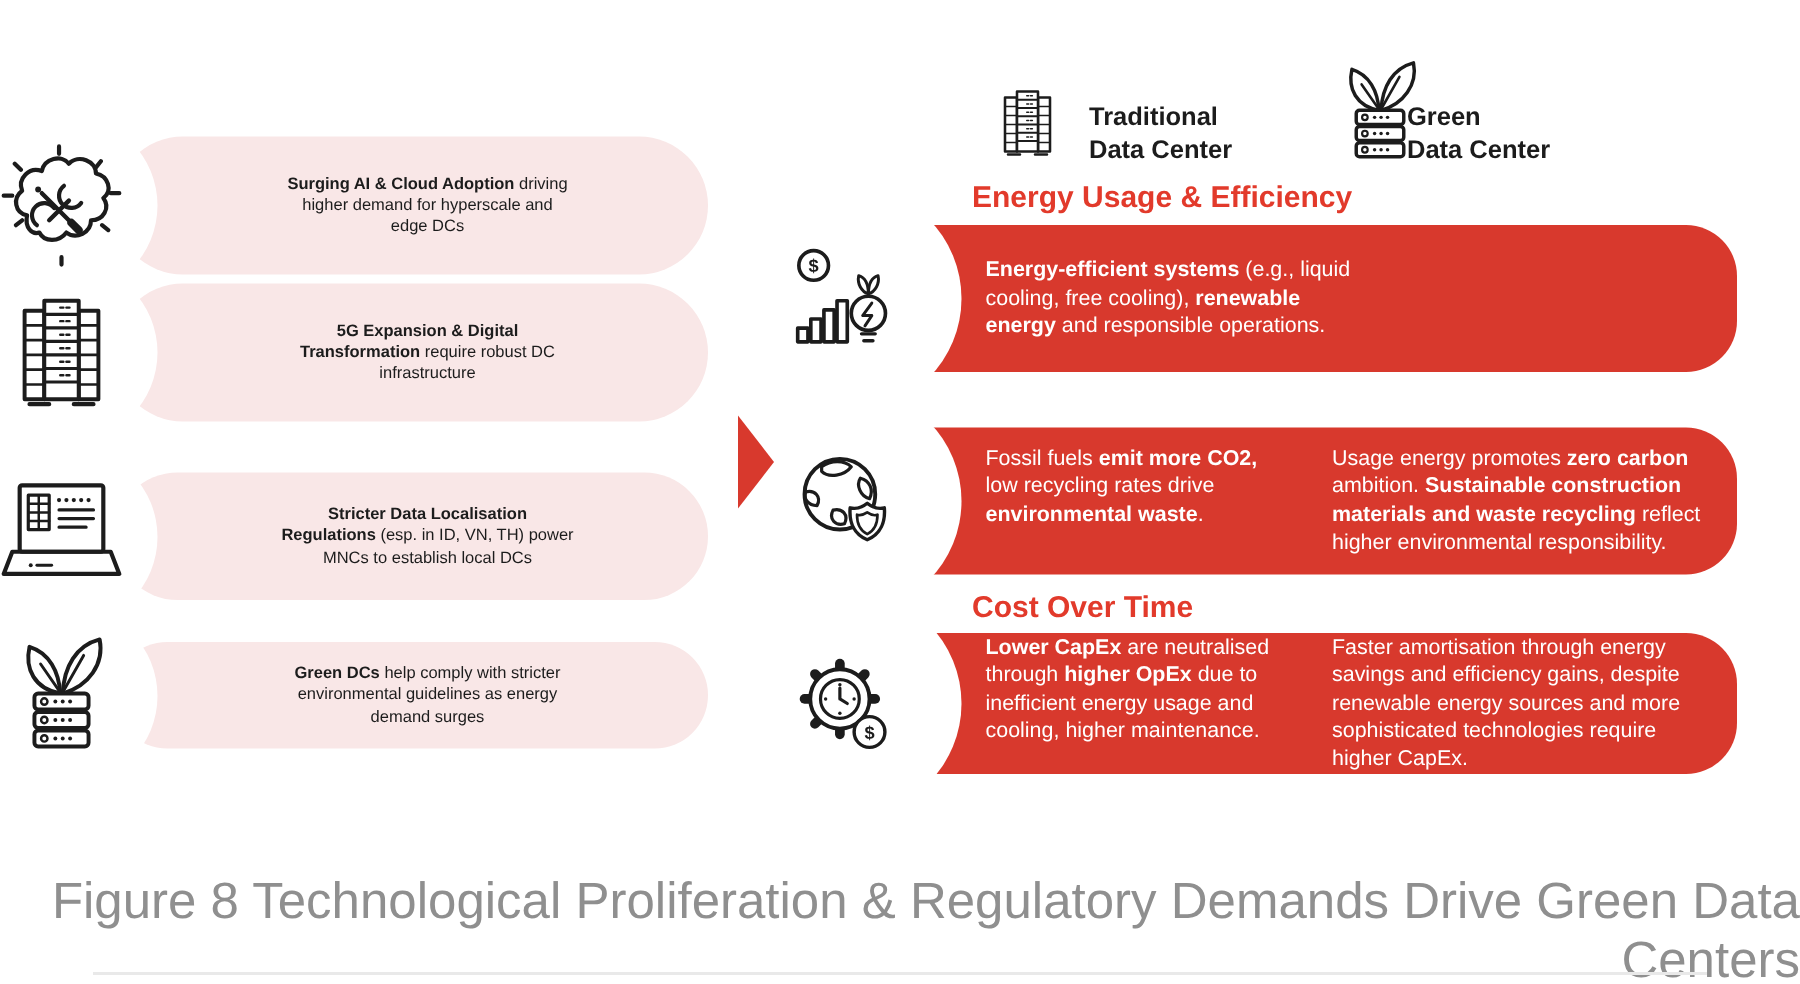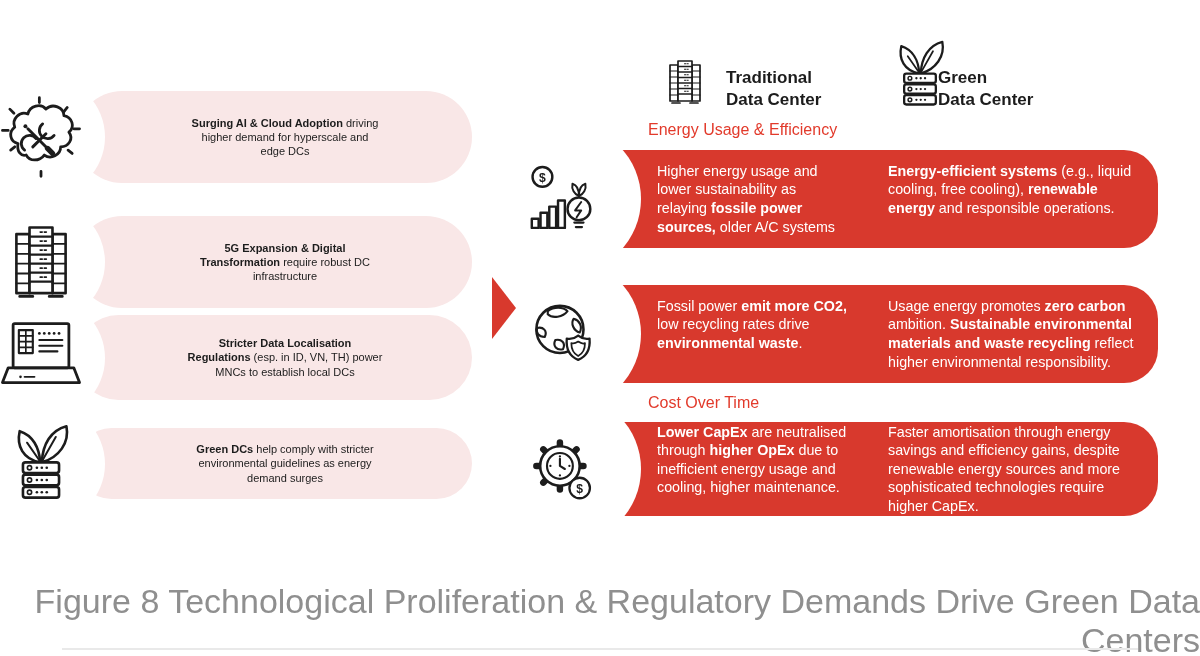--- a/index.html
+++ b/index.html
@@ -26,21 +26,21 @@
   .arrow{position:absolute;left:492px;top:277px;width:0;height:0;z-index:4;
          border-top:31px solid transparent;border-bottom:31px solid transparent;
          border-left:24px solid var(--accent);}
 
   
   .legend-icon{position:absolute;color:var(--ink)}
   .legend-label{position:absolute;font-size:17px;font-weight:700;color:var(--ink);
                 line-height:1.3;white-space:pre-line;}
 
   
-  .sec-h{position:absolute;left:648px;font-size:16px;font-weight:400;color:var(--heading_red);}
+  .sec-h{position:absolute;left:648px;font-size:20px;font-weight:700;color:var(--heading_red);}
   .bar{position:absolute;left:612px;width:546px;background:var(--accent);
        border-radius:5px 34px 34px 5px;display:flex;align-items:center;}
   .bar .barcut{position:absolute;left:-121px;top:50%;transform:translateY(-50%);
                width:150px;height:150px;border-radius:50%;background:var(--white);z-index:1;}
   .bar .baricon{position:absolute;left:-84px;top:50%;transform:translateY(-50%);
                 width:76px;height:76px;z-index:2;color:var(--ink);}
   .cols{position:relative;z-index:2;display:flex;width:100%;padding:10px 14px 10px 45px;gap:15px;}
   .col{color:#fff;font-size:14.3px;line-height:1.3;white-space:pre-line;}
   .col.trad{width:216px;flex:none}
   .col.green{flex:1}
@@ -69,21 +69,21 @@
         <path d="M34 40 L58 64" stroke-width="3.6"></path>
         <circle cx="31" cy="37" r="2.4" fill="currentColor" stroke="none"></circle>
         <path d="M58 64 L64 70" stroke-width="6.5"></path>
       </svg>
     </div>
     <div class="btext"><span class="seg-b">Surging AI &amp; Cloud Adoption</span><span class="seg"> driving
 higher demand for hyperscale and
 edge DCs</span></div>
   </div>
 
-  <div class="bubble" style="top:216px;height:92px">
+  <div class="bubble" style="top:189px;height:92px">
     <div class="cut"></div>
     <div class="bicon">
       <svg viewBox="0 0 100 100" fill="none" stroke="currentColor" stroke-width="3.2" stroke-linecap="round" stroke-linejoin="round">
         <rect x="20" y="16" width="16" height="72"></rect>
         <rect x="64" y="16" width="16" height="72"></rect>
         <rect x="36" y="8" width="28" height="80" fill="#fff"></rect>
         <path d="M36 19 H64 M36 30 H64 M36 41 H64 M36 52 H64 M36 63 H64 M36 74 H64" stroke-width="2.6"></path>
         <path d="M20 28 H36 M20 40 H36 M20 52 H36 M20 64 H36 M20 76 H36 M64 28 H80 M64 40 H80 M64 52 H80 M64 64 H80 M64 76 H80" stroke-width="2.2"></path>
         <path d="M49 13.5 H58 M49 24.5 H58 M49 35.5 H58 M49 46.5 H58 M49 57.5 H58 M49 68.5 H58" stroke-width="2" stroke-dasharray="2.5 2.5"></path>
         <path d="M24 92 H40 M60 92 H76" stroke-width="3.4"></path>
@@ -203,49 +203,45 @@
         <rect x="28" y="60" width="9" height="28"></rect>
         <rect x="39.5" y="52" width="9" height="36"></rect>
         <path d="M67 46 C61 44 57 37 58.5 30 C65 32 67 39 67 46 Z" stroke-width="2.6"></path>
         <path d="M67 46 C73 44 77 37 75.5 30 C69 32 67 39 67 46 Z" stroke-width="2.6"></path>
         <circle cx="67" cy="63" r="15"></circle>
         <path d="M70 54 L62 65 L70 65 L64 74" stroke-width="2.6"></path>
         <path d="M61 81 H73 M63 87 H71" stroke-width="3"></path>
       </svg>
     </div>
     <div class="cols">
-      <div class="col trad"><span class="seg">Higher energy usage and
-lower sustainability as
-relaying </span><span class="seg-b">fossile power
-sources,</span><span class="seg"> older A/C systems</span></div>
       <div class="col green"><span class="seg-b">Energy-efficient systems</span><span class="seg"> (e.g., liquid
 cooling, free cooling), </span><span class="seg-b">renewable
 energy</span><span class="seg"> and responsible operations.</span></div>
     </div>
   </div>
 
   <div class="bar" style="top:285px;height:98px">
     <div class="barcut"></div>
     <div class="baricon">
       <svg viewBox="0 0 100 100" fill="none" stroke="currentColor" stroke-width="3.4" stroke-linecap="round" stroke-linejoin="round">
         <circle cx="42" cy="44" r="31"></circle>
         <path d="M26 20 C34 14 46 14 52 20 C46 28 32 30 26 24 Z" stroke-width="2.8"></path>
         <path d="M60 30 C68 32 72 40 68 48 C60 46 56 36 60 30 Z" stroke-width="2.8"></path>
         <path d="M12 42 C20 40 26 46 22 54 C14 54 10 48 12 42 Z" stroke-width="2.8"></path>
         <path d="M36 58 C44 56 50 62 46 70 C38 72 32 66 36 58 Z" stroke-width="2.8"></path>
         <path d="M66 52 C71 56 77 57 81 56 C82 68 78 79 66 84 C54 79 50 68 51 56 C55 57 61 56 66 52 Z" fill="#fff" stroke-width="3"></path>
         <path d="M66 60 C69 62 73 63 75 62 C75 70 72 76 66 79 C60 76 57 70 57 62 C60 63 63 62 66 60 Z" stroke-width="2.3"></path>
       </svg>
     </div>
     <div class="cols">
-      <div class="col trad"><span class="seg">Fossil power </span><span class="seg-b">emit more CO2,</span><span class="seg">
+      <div class="col trad"><span class="seg">Fossil fuels </span><span class="seg-b">emit more CO2,</span><span class="seg">
 low recycling rates drive
 </span><span class="seg-b">environmental waste</span><span class="seg">.</span></div>
       <div class="col green"><span class="seg">Usage energy promotes </span><span class="seg-b">zero carbon</span><span class="seg">
-ambition. </span><span class="seg-b">Sustainable environmental
+ambition. </span><span class="seg-b">Sustainable construction
 materials and waste recycling</span><span class="seg"> reflect
 higher environmental responsibility.</span></div>
     </div>
   </div>
 
   <div class="sec-h" style="top:394px">Cost Over Time</div>
   <div class="bar" style="top:422px;height:94px">
     <div class="barcut"></div>
     <div class="baricon">
       <svg viewBox="0 0 100 100" fill="none" stroke="currentColor" stroke-width="3.2" stroke-linecap="round" stroke-linejoin="round">

